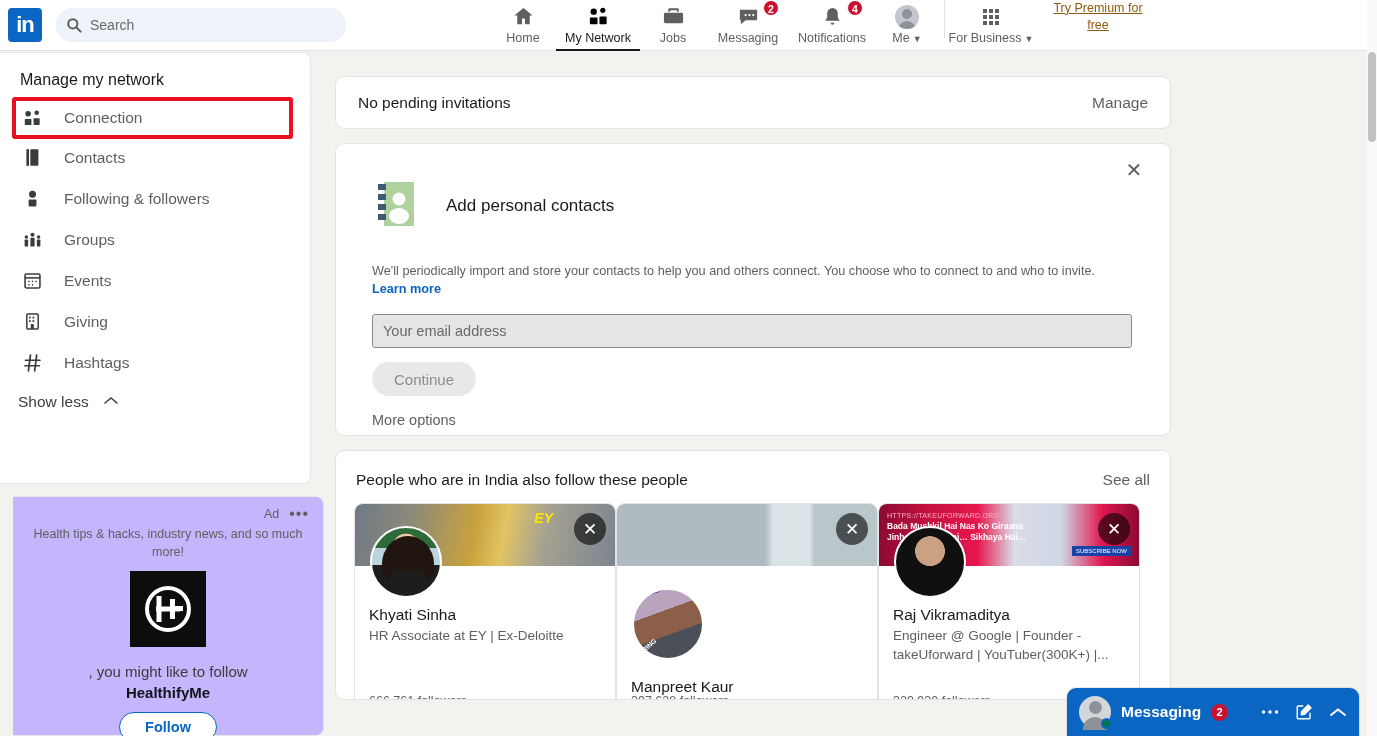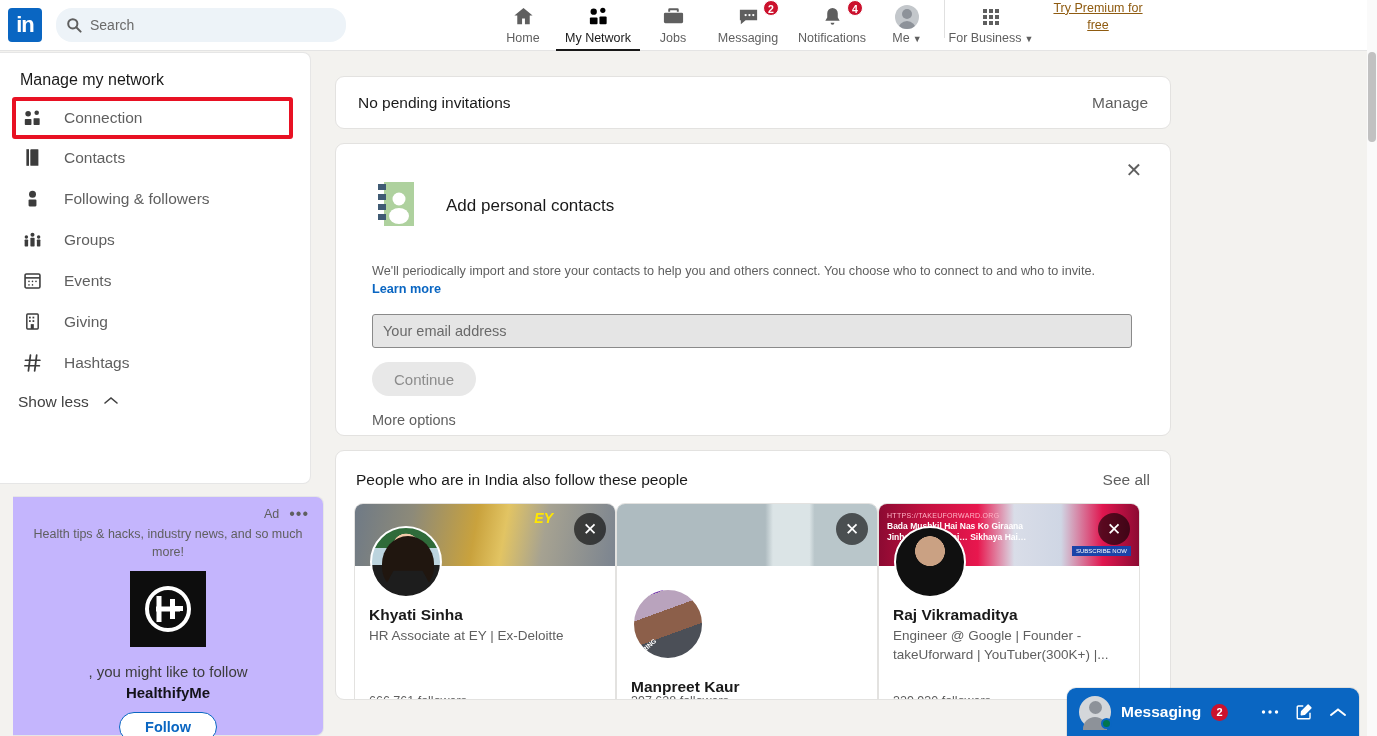--- a/index.html
+++ b/index.html
@@ -186,21 +186,21 @@
     border-radius: 50%; background: rgba(0,0,0,.6); color: #fff;
     display: flex; align-items: center; justify-content: center;
     font-size: 17px; cursor: pointer; z-index: 4;
   }
   .pavatar {
     position: absolute; left: 15px; top: 22px;
     width: 72px; height: 72px; border-radius: 50%;
     border: 2px solid #fff; overflow: hidden; z-index: 3;
   }
   .pbody { padding: 40px 14px 0 14px; }
-  .pname { font-size: 15.5px; font-weight: bold; color: rgba(0,0,0,.9); }
+  .pname { font-size: 15.5px; font-weight: normal; color: rgba(0,0,0,.9); }
   .pheadline { font-size: 13.5px; color: #5f5f5f; line-height: 19px; margin-top: 2px; }
   .ptalks { font-size: 12px; color: #6a6a6a; line-height: 16px; margin-top: 1px; }
   .pfollowers { font-size: 12.5px; color: #5f5f5f; position: absolute; bottom: 8px; left: 14px; }
 
   
   .bnr-ey { background: linear-gradient(100deg,#6f7a86 0%,#8d8a79 22%,#c9a23d 46%,#e2c463 57%,#a6a291 72%,#7b8490 100%); }
   .bnr-ey .ey-logo { position:absolute; right:62px; top:6px; color:#ffe600; font-weight:bold; font-size:14px; font-style:italic;}
   .bnr-grey { background: linear-gradient(90deg,#aebbc0 0%,#aebbc0 57%,#dbe4e6 60%,#dbe4e6 74%,#b9c6ca 76%,#b9c6ca 100%); }
   .bnr-red { background: linear-gradient(90deg,#8c0a32 0%,#c2103f 18%,#e8174e 38%,#d9dde8 52%,#cfd6e4 70%,#e0164f 86%,#8c0a32 100%); }
   .bnr-red .hd1 { position:absolute; left:8px; top:8px; font-size:7px; color:#ffb3c6; letter-spacing:.3px;}

